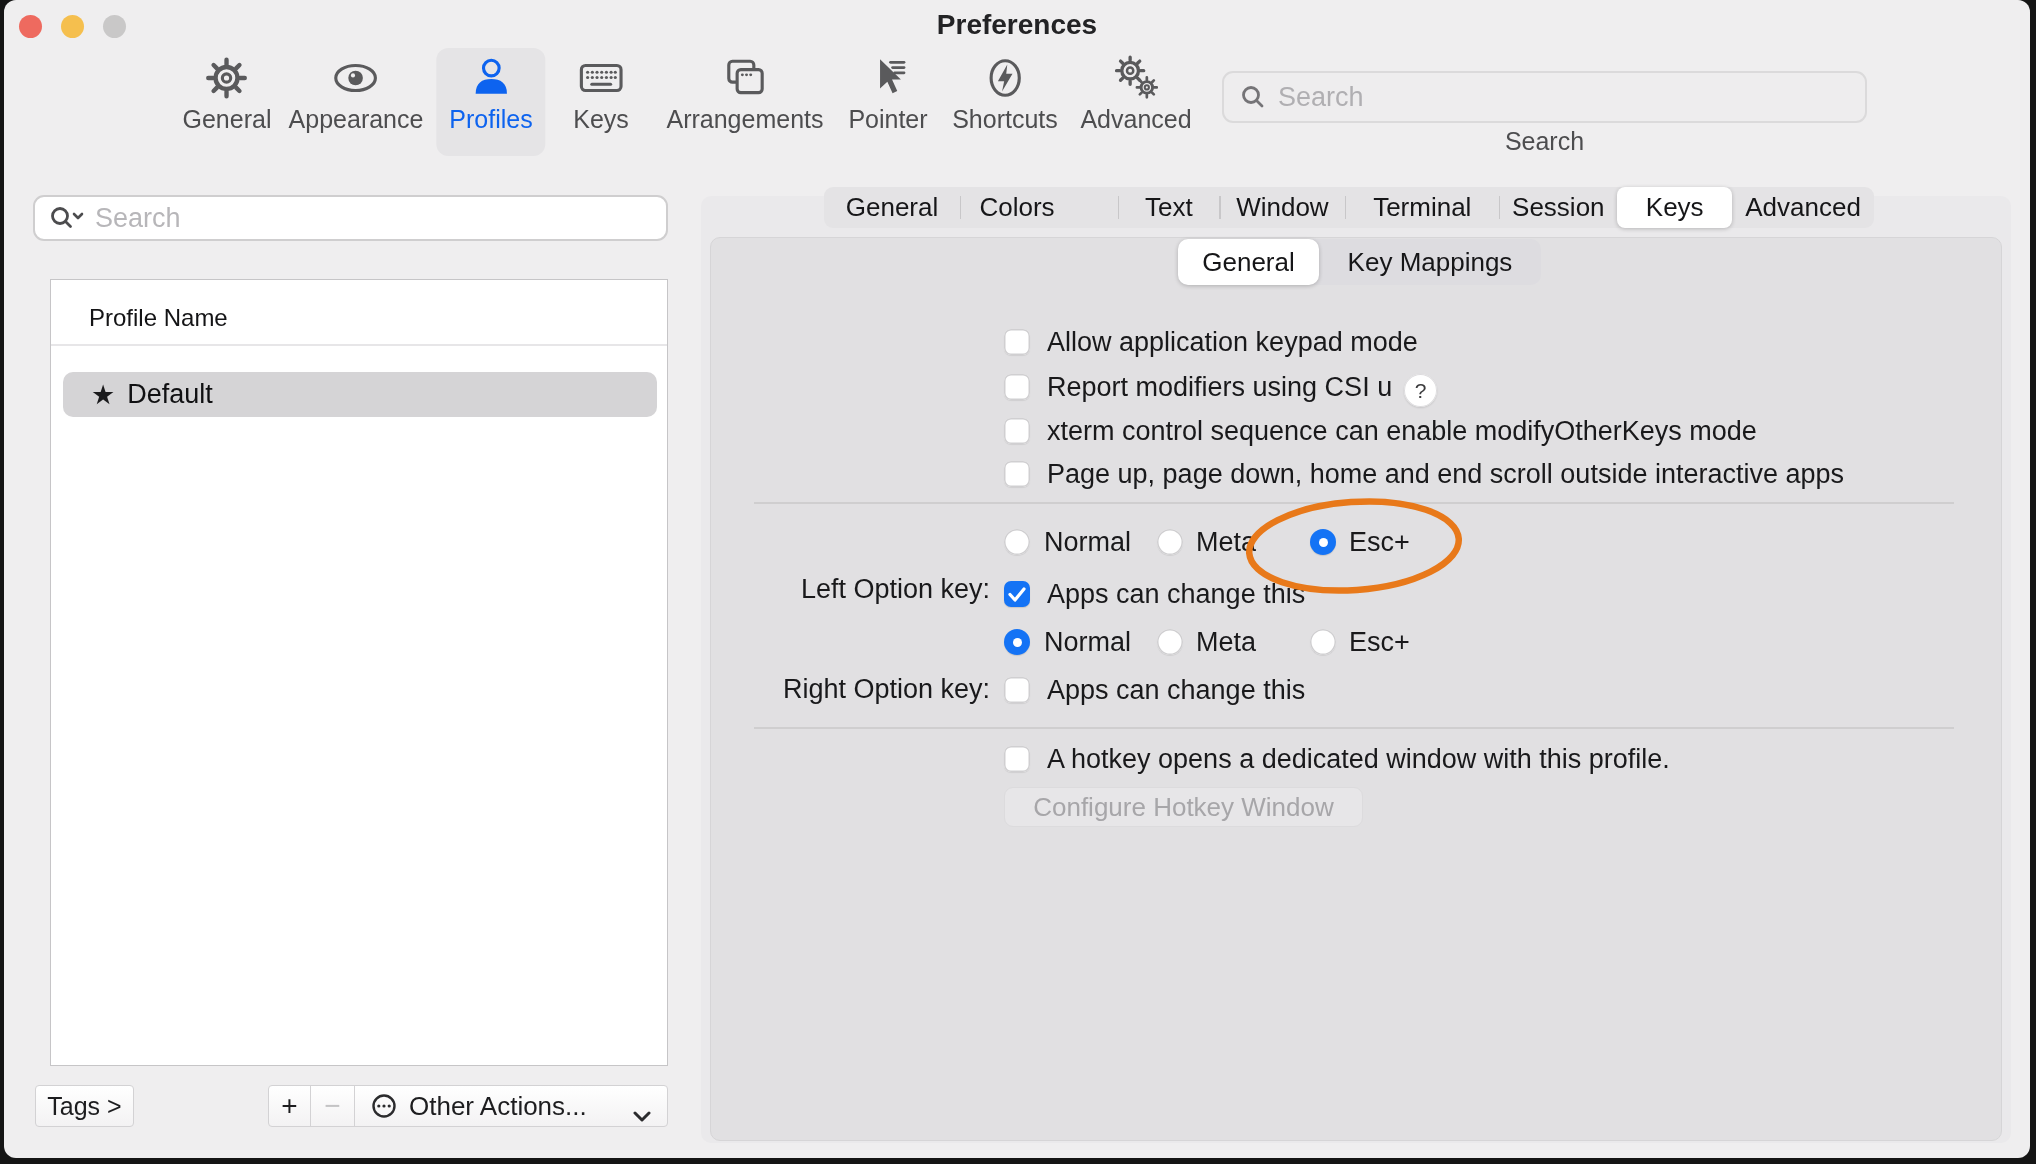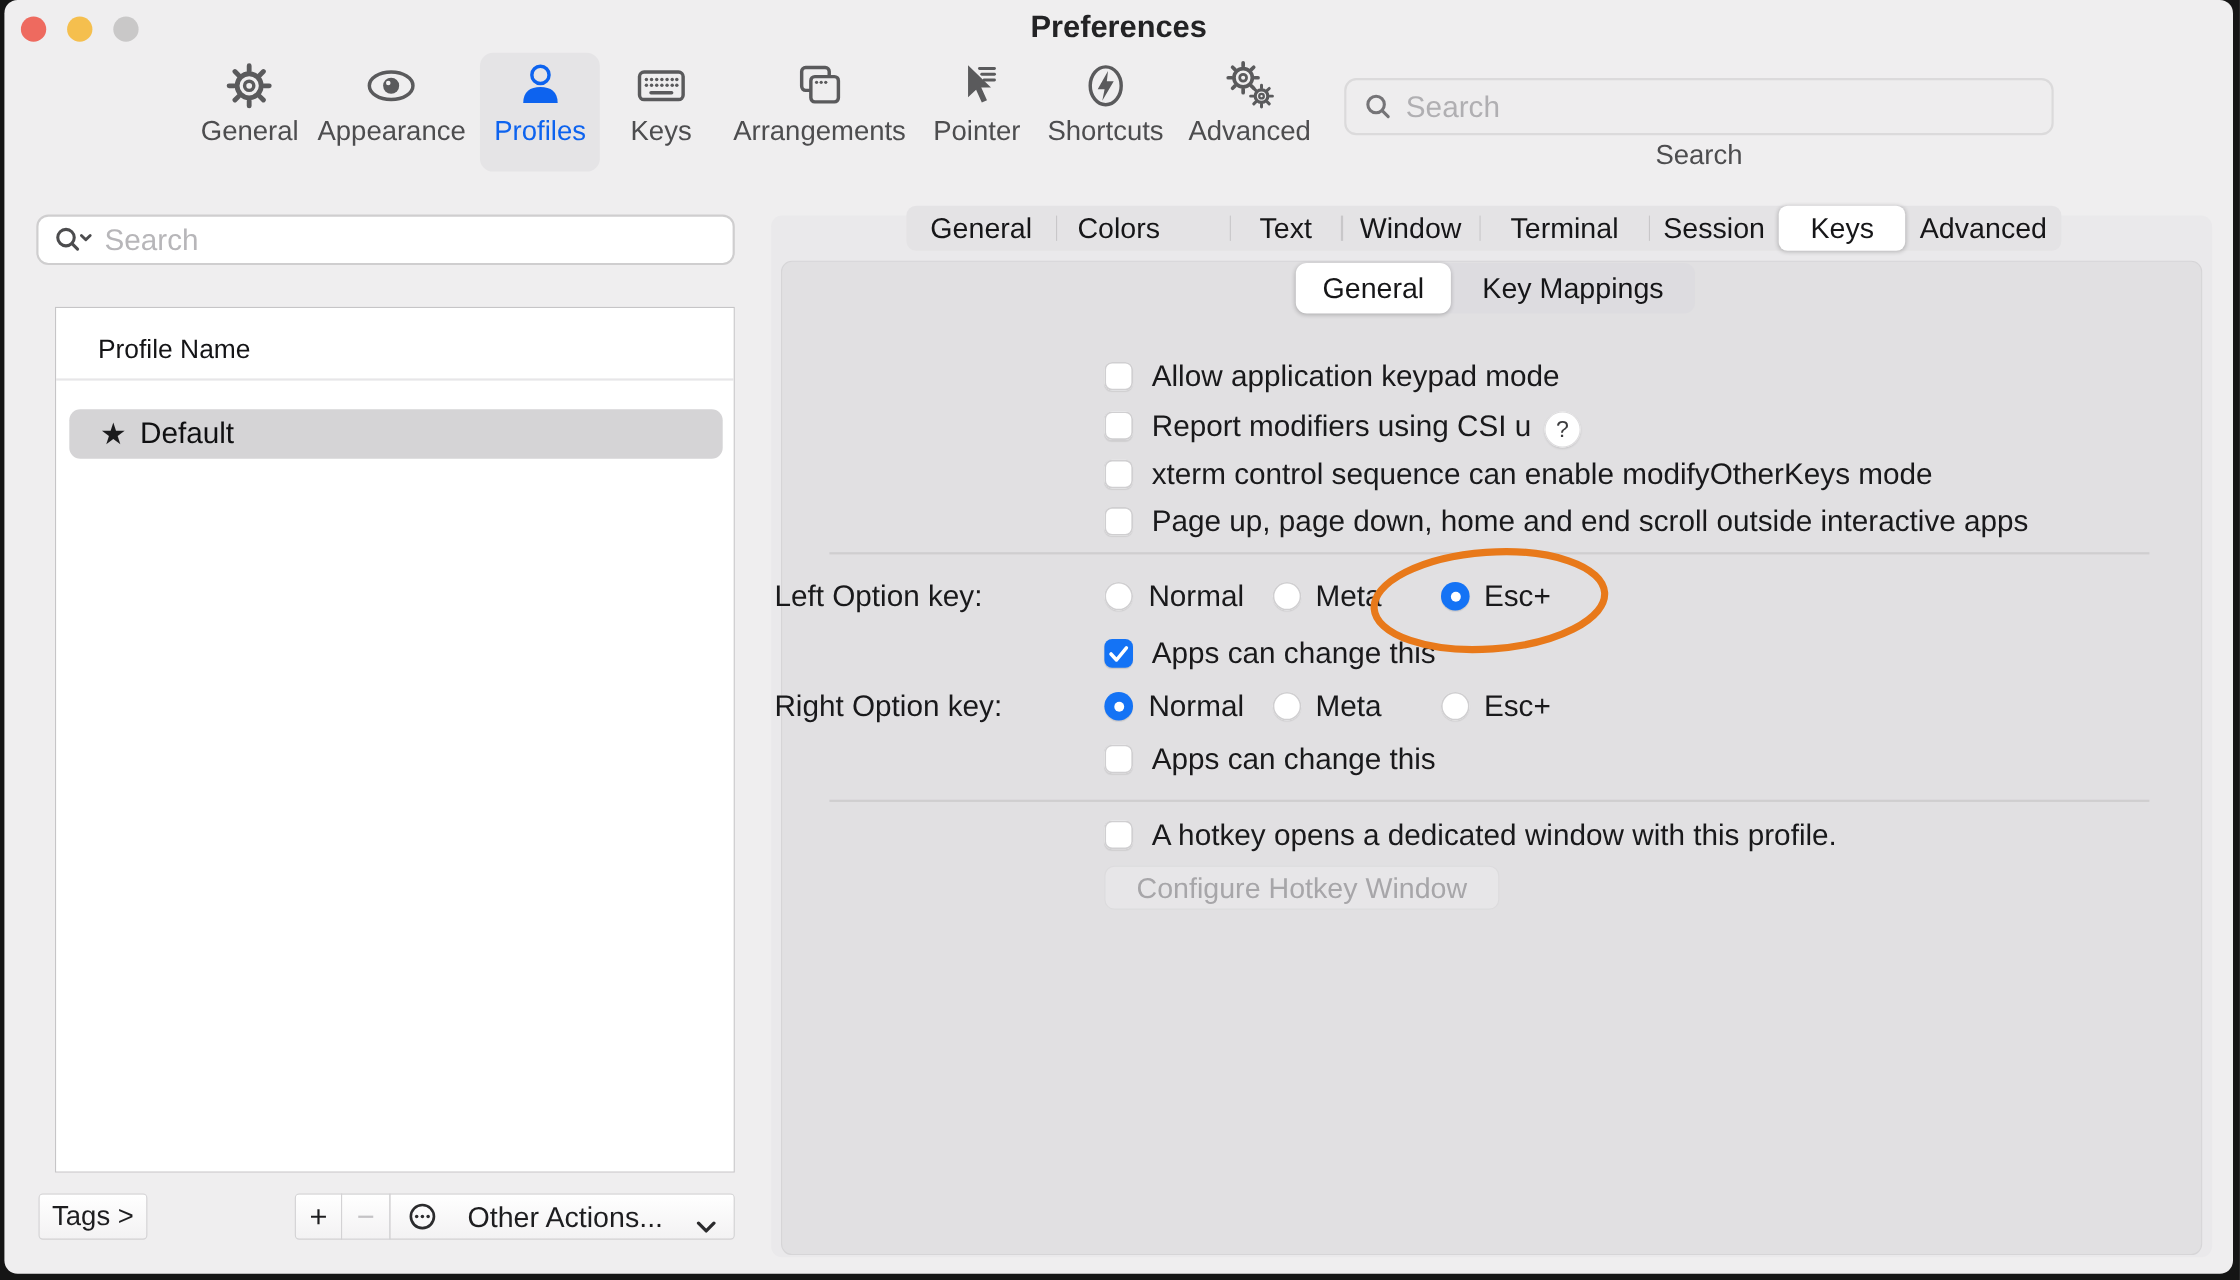--- a/index.html
+++ b/index.html
@@ -29,21 +29,21 @@
   .list-header{position:absolute;left:38px;top:24px;font-size:24px;color:#141416;}
   .list-sep{position:absolute;left:0;right:0;top:64px;height:1.5px;background:#e7e6e8;}
   .profile-row{position:absolute;left:12px;top:92px;width:594px;height:45px;background:#d5d4d6;border-radius:10px;display:flex;align-items:center;}
   .star{font-size:27px;margin-left:28px;color:#1b1b1d;}
   .profile-name{font-size:27px;margin-left:12px;color:#101012;}
 
   .btm-btn{position:absolute;top:1085px;height:42px;background:linear-gradient(#ffffff,#f3f2f3);border:1.5px solid #d3d2d4;border-radius:4px;box-sizing:border-box;display:flex;align-items:center;justify-content:center;font-size:25px;color:#1d1d1f;}
   .minus-glyph{color:#c4c3c5;font-size:28px;}
   .plus-glyph{font-size:28px;}
   .other-actions{justify-content:flex-start;}
-  .oa-label{margin-left:28px;font-size:26px;}
+  .oa-label{margin-left:12px;font-size:26px;}
   .oa-chevron{position:absolute;right:16px;top:14px;}
 
   
   .panel{position:absolute;left:697px;top:196px;width:1310px;height:947px;background:#eae9eb;border-radius:10px;}
   .innerbox{position:absolute;left:706px;top:237px;width:1292px;height:904px;background:#e1e0e2;border:1px solid #d6d5d7;border-radius:10px;box-sizing:border-box;}
 
   .tabbar{position:absolute;left:820px;top:187px;width:1050px;height:41px;background:#e4e3e5;border-radius:9px;display:flex;}
   .tabseg{position:relative;height:41px;display:flex;align-items:center;justify-content:center;font-size:26px;color:#161618;box-sizing:border-box;}
   .tabseg::before{content:'';position:absolute;left:-0.5px;top:9px;bottom:9px;width:1.5px;background:#c8c7c9;}
   .tabseg:first-child::before{display:none;}
@@ -56,21 +56,21 @@
   .subseg.selected{background:#ffffff;border-radius:10px;box-shadow:0 1px 4px rgba(0,0,0,0.22);}
 
   
   .row{position:absolute;left:0;width:2026px;height:44px;}
   .row .lbl{position:absolute;font-size:27px;line-height:44px;color:#19191b;white-space:nowrap;}
   .checkbox{position:absolute;top:9px;width:26px;height:26px;background:#ffffff;border-radius:7px;box-shadow:inset 0 0 0 1.5px #d0cfd1, 0 1px 1px rgba(0,0,0,0.08);}
   .checkbox.checked{background:#1473f5;box-shadow:0 1px 1px rgba(0,0,0,0.12);}
   .radio{position:absolute;top:9px;width:26px;height:26px;background:#ffffff;border-radius:50%;box-shadow:inset 0 0 0 1.5px #d0cfd1, 0 1px 1px rgba(0,0,0,0.08);}
   .radio.selected{background:#1473f5;box-shadow:0 1px 1px rgba(0,0,0,0.12);}
   .radio.selected::after{content:'';position:absolute;left:8.5px;top:8.5px;width:9px;height:9px;border-radius:50%;background:#ffffff;}
-  .group-label{position:absolute;left:700px;width:286px;font-size:27px;line-height:44px;color:#19191b;}
+  .group-label{position:absolute;left:700px;width:286px;text-align:right;font-size:27px;line-height:44px;color:#19191b;margin-top:47px;}
   .sep{position:absolute;left:750px;width:1200px;height:1.5px;background:#cfcecf;}
   .help-circle{position:absolute;left:1400px;top:374px;width:33px;height:33px;border-radius:50%;background:#ffffff;box-shadow:inset 0 0 0 1px #dddcde, 0 1px 2px rgba(0,0,0,0.12);text-align:center;line-height:33px;font-size:21px;color:#3c3c3e;}
   .hotkey-btn{position:absolute;left:1000px;top:787px;width:357px;height:38px;background:#e7e6e8;border:1px solid #dcdbdd;border-radius:9px;display:flex;align-items:center;justify-content:center;font-size:26px;color:#a7a6a9;}
   .annotation{position:absolute;left:1238px;top:494px;width:224px;height:104px;pointer-events:none;}
 </style>
 </head>
 <body>
 
 <div class="stage">
 <div class="window">

